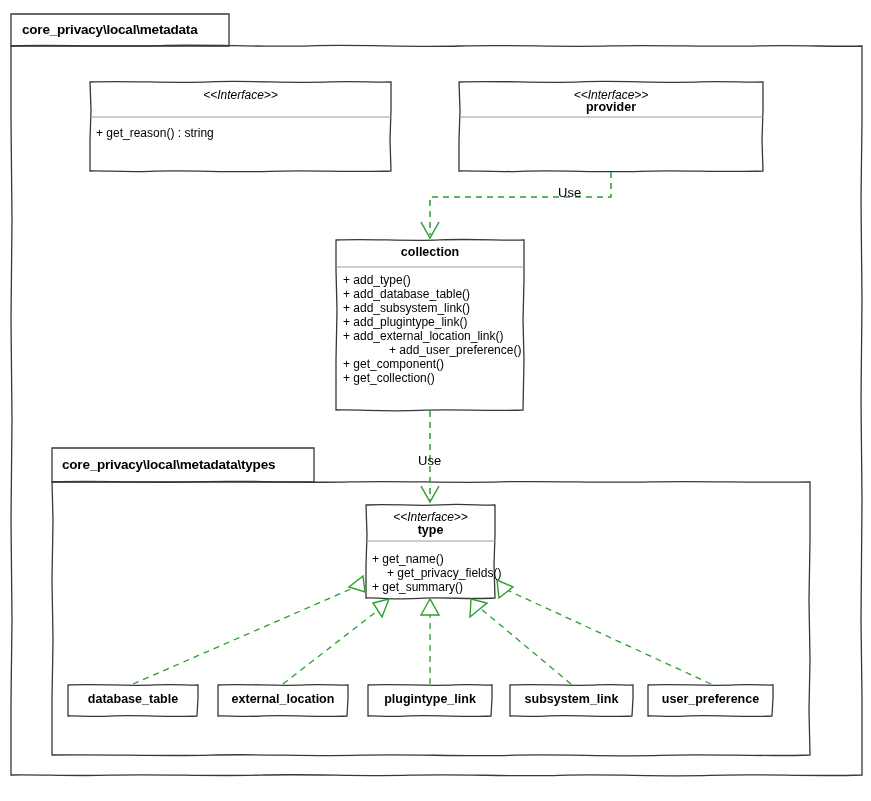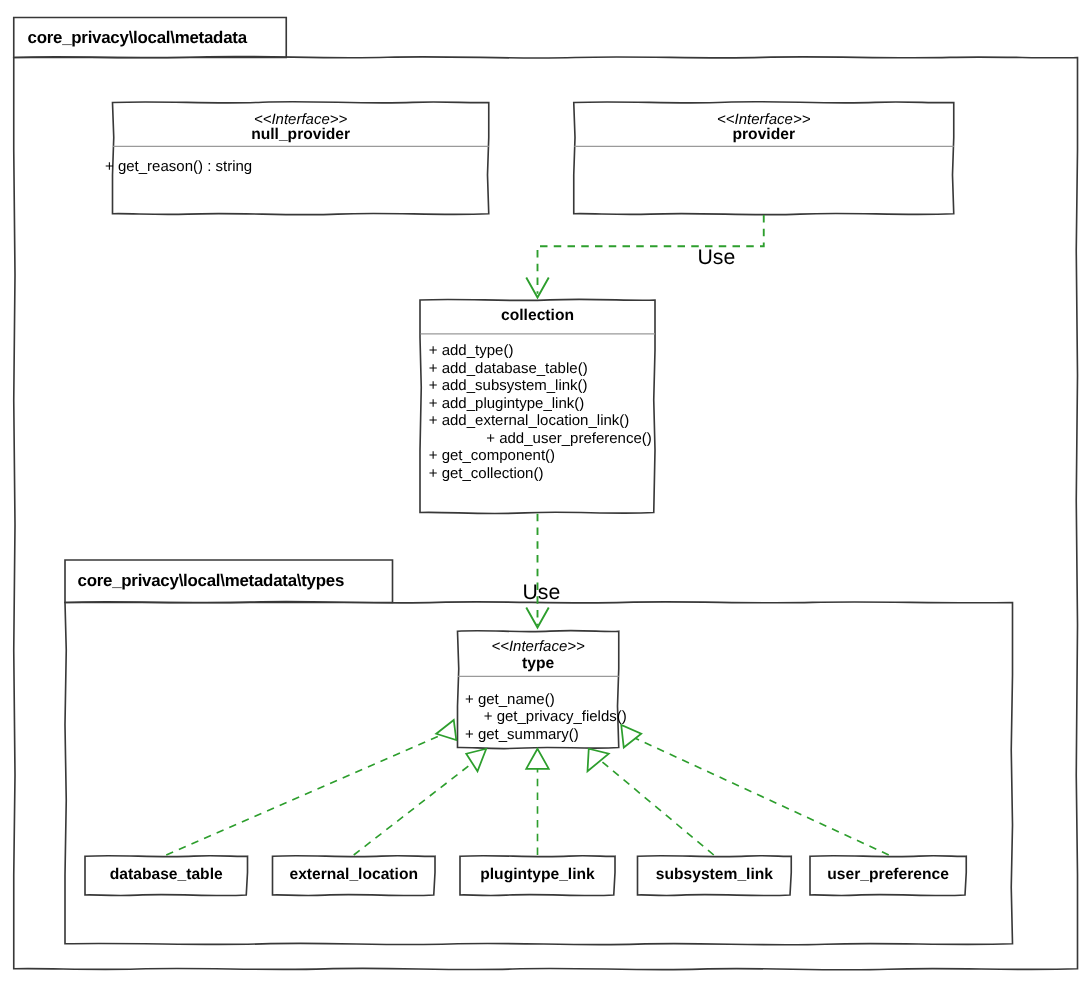--- a/index.html
+++ b/index.html
@@ -50,22 +50,21 @@
   }
   .cls-member {
     font-size: 12px;
   }
   .box-name {
     font-size: 12.5px;
     font-weight: bold;
     text-align: center;
   }
   .edge-label {
-    font-size: 17px;
-    margin-top: 11px;
+    font-size: 13px;
   }
 </style>
 </head>
 <body>
 
 <div id="diagram-root">
 
   <svg class="layer" viewBox="0 0 871 801">
 
     <g>
@@ -194,22 +193,21 @@
       <path d="M497,580 L499,598 L513,587 Z" fill="#ffffff" stroke="#2d9e2d" stroke-width="1.4"></path>
     </g>
 
   </svg>
 
   <div class="txt pkg-label" style="left:22px; top:23px;">core_privacy\local\metadata</div>
 
   <div class="txt pkg-label" style="left:62px; top:458px;">core_privacy\local\metadata\types</div>
 
   <div class="txt cls-stereotype" style="left:90px; top:89px; width:301px;">&lt;&lt;Interface&gt;&gt;</div>
-  <div class="txt cls-name" style="left:90px; top:101px; width:301px;">null_provider</div>
-  <div class="txt cls-member" style="left:84px; top:127px;">+ get_reason() : string</div>
+  <div class="txt cls-member" style="left:96px; top:127px;">+ get_reason() : string</div>
 
   <div class="txt cls-stereotype" style="left:459px; top:89px; width:304px;">&lt;&lt;Interface&gt;&gt;</div>
   <div class="txt cls-name" style="left:459px; top:101px; width:304px;">provider</div>
 
   <div class="txt cls-name" style="left:336px; top:246px; width:188px;">collection</div>
   <div class="txt cls-member" style="left:343px; top:274px;">+ add_type()</div>
   <div class="txt cls-member" style="left:343px; top:288px;">+ add_database_table()</div>
   <div class="txt cls-member" style="left:343px; top:302px;">+ add_subsystem_link()</div>
   <div class="txt cls-member" style="left:343px; top:316px;">+ add_plugintype_link()</div>
   <div class="txt cls-member" style="left:343px; top:330px;">+ add_external_location_link()</div>

